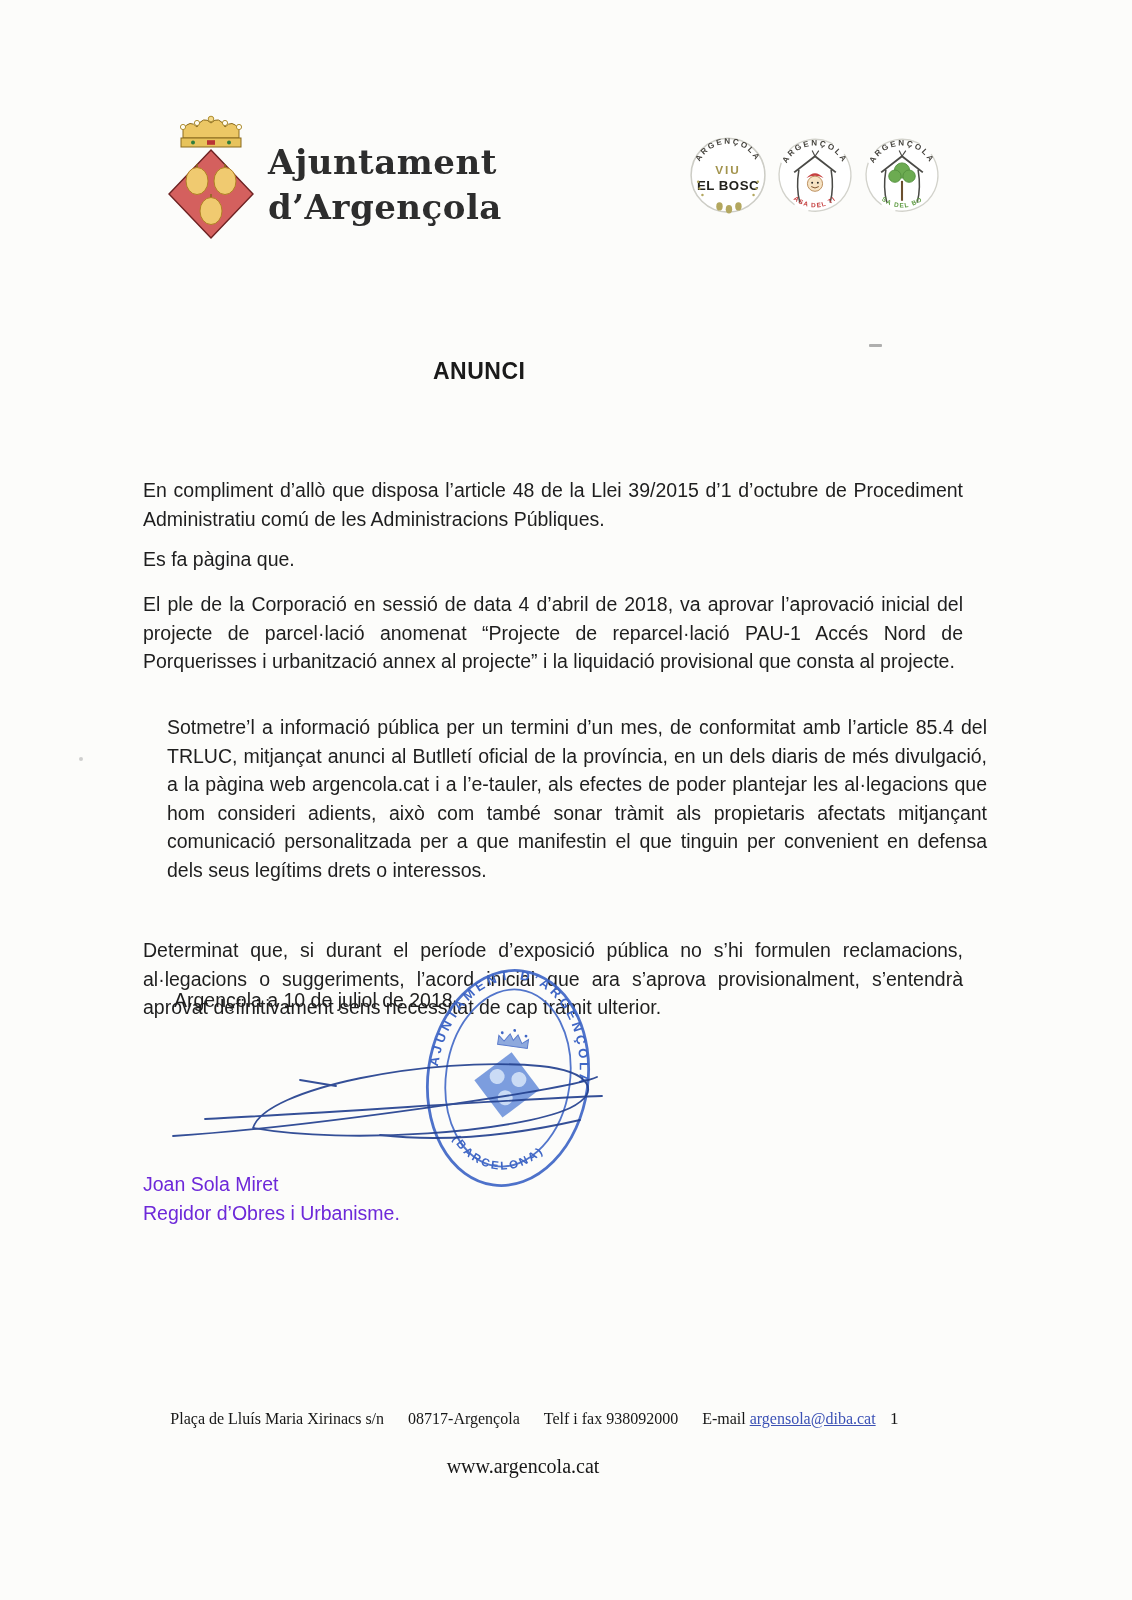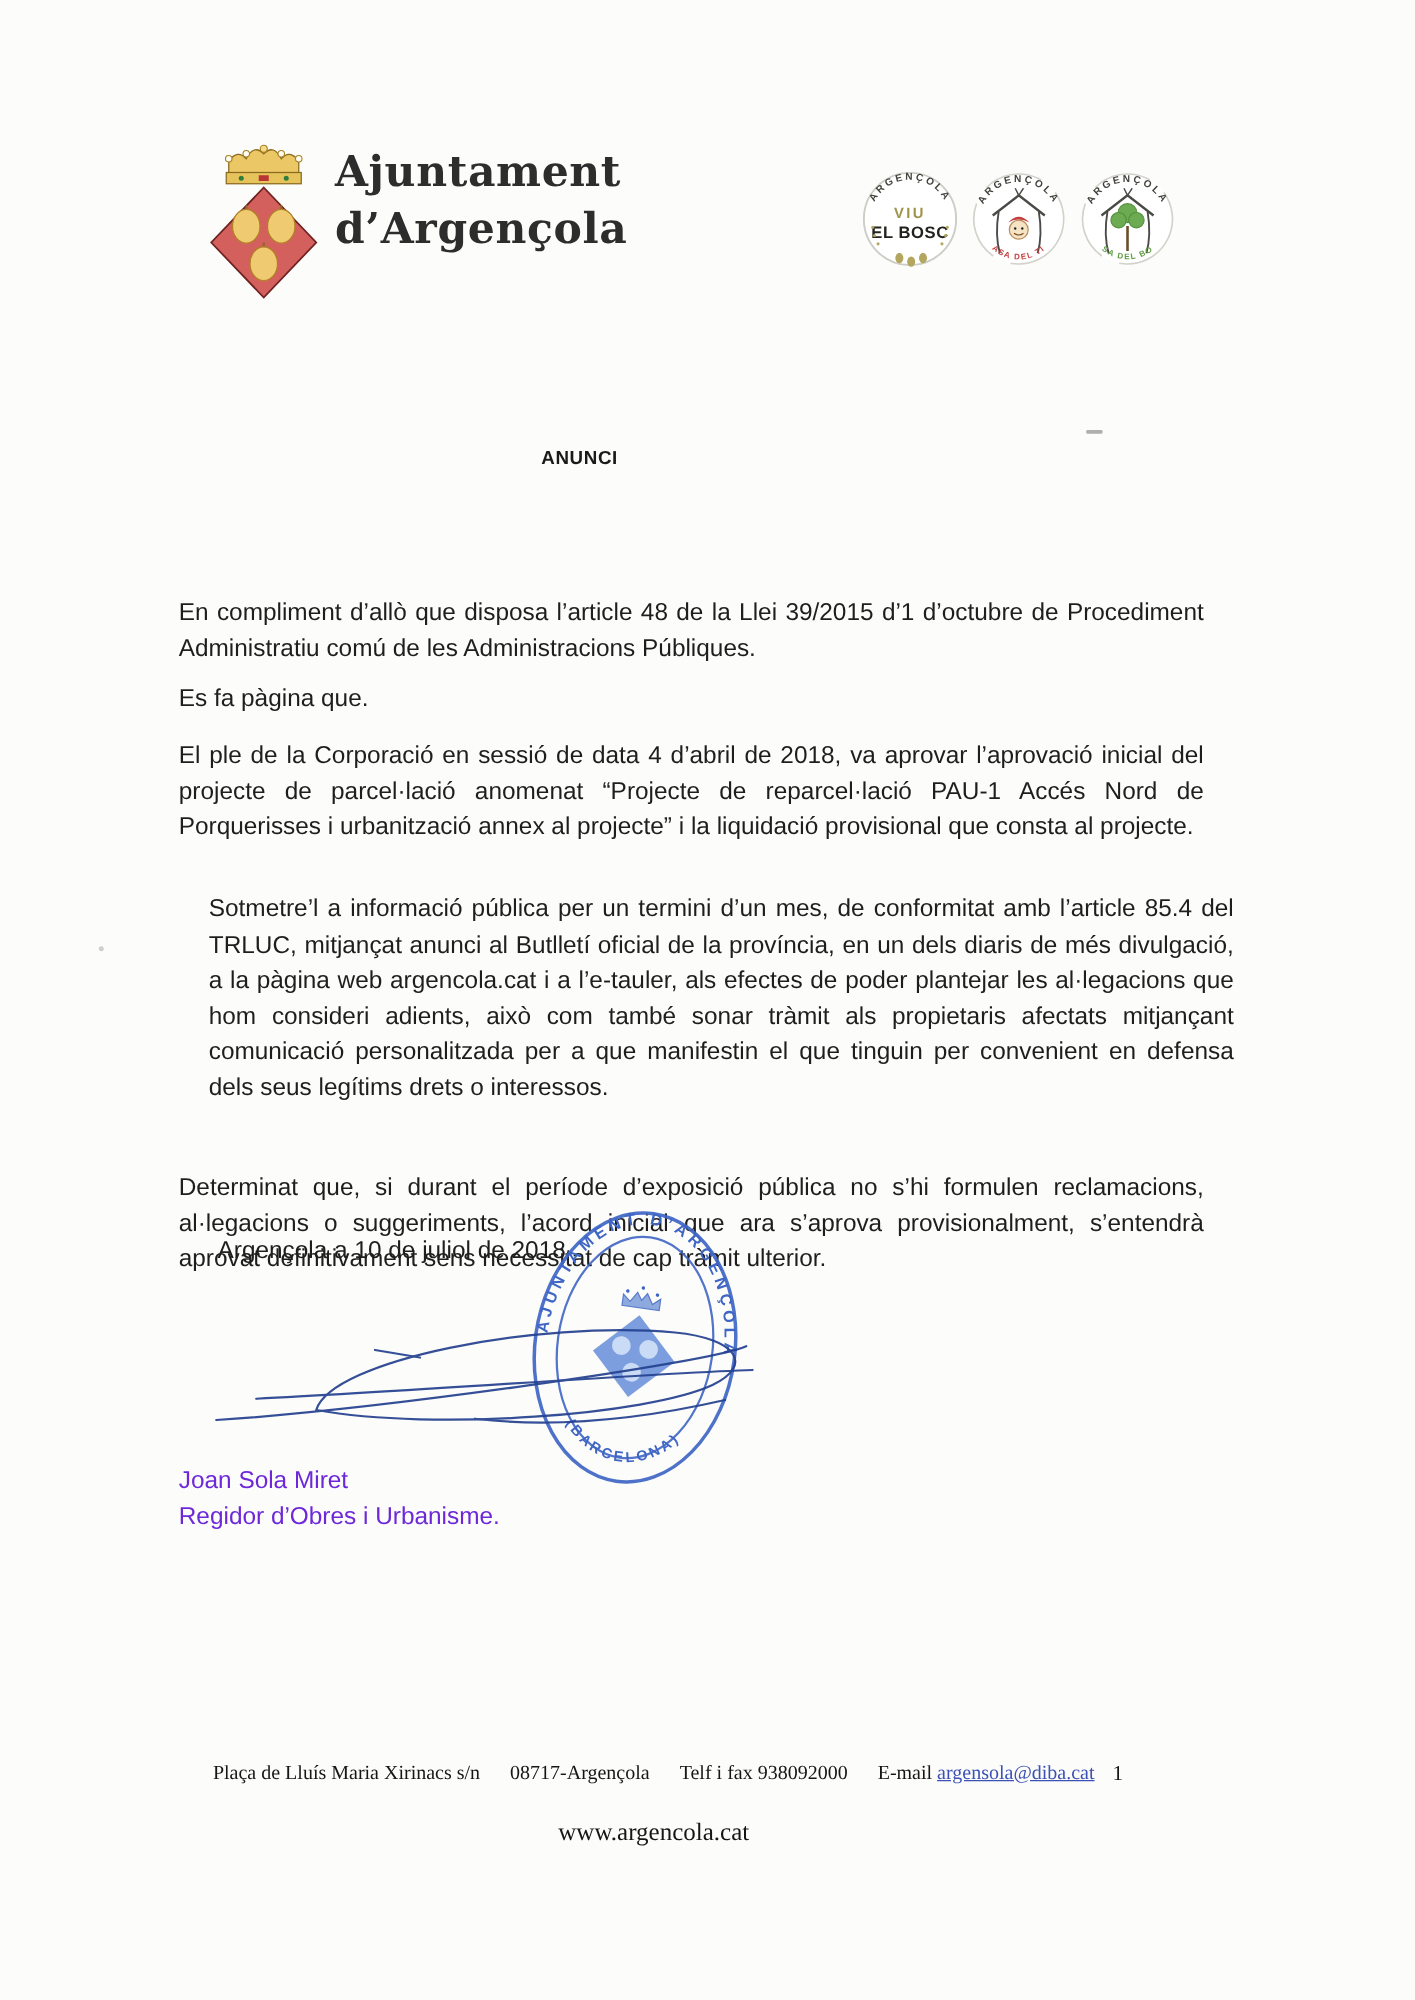--- a/index.html
+++ b/index.html
@@ -4,35 +4,35 @@
 <style>
   html,body{margin:0;padding:0;background:#e8e8e6;}
   .page{
     position:relative;width:1132px;height:1600px;margin:0 auto;
     background:#fcfcfa;overflow:hidden;
     font-family:"Liberation Sans",sans-serif;color:#1d1d1d;
   }
   
   .crest{position:absolute;left:163px;top:112px;}
   .org-name{
-    position:absolute;left:268px;top:116px;
+    position:absolute;left:268px;top:140px;
     font-family:"DejaVu Serif","Liberation Serif",serif;
     font-weight:600;font-size:34px;line-height:45px;color:#2d2d2d;
     letter-spacing:0.5px;
   }
   .badges{position:absolute;left:688px;top:126px;display:flex;gap:7px;}
   .badge{display:block;}
   .badge-arc{font-family:"Liberation Sans",sans-serif;font-size:8.5px;font-weight:700;
     letter-spacing:2.2px;fill:#44423c;}
   .badge-caption{font-family:"Liberation Sans",sans-serif;font-size:6.8px;font-weight:800;
     letter-spacing:1.2px;}
   
   .doc-title{
     position:absolute;left:433px;top:358px;
-    font-size:15px;font-weight:bold;letter-spacing:0.5px;color:#1a1a1a;
+    font-size:23px;font-weight:bold;letter-spacing:0.5px;color:#1a1a1a;
   }
   .para{
     position:absolute;left:143px;width:820px;
     font-size:19.5px;line-height:28.5px;text-align:justify;
     color:#1e1e1e;
   }
   .p-legal{top:476px;}
   .p-public{top:545px;text-align:left;}
   .p-approval{top:590px;}
   .p-exposure{top:713px;margin-left:24px;}

